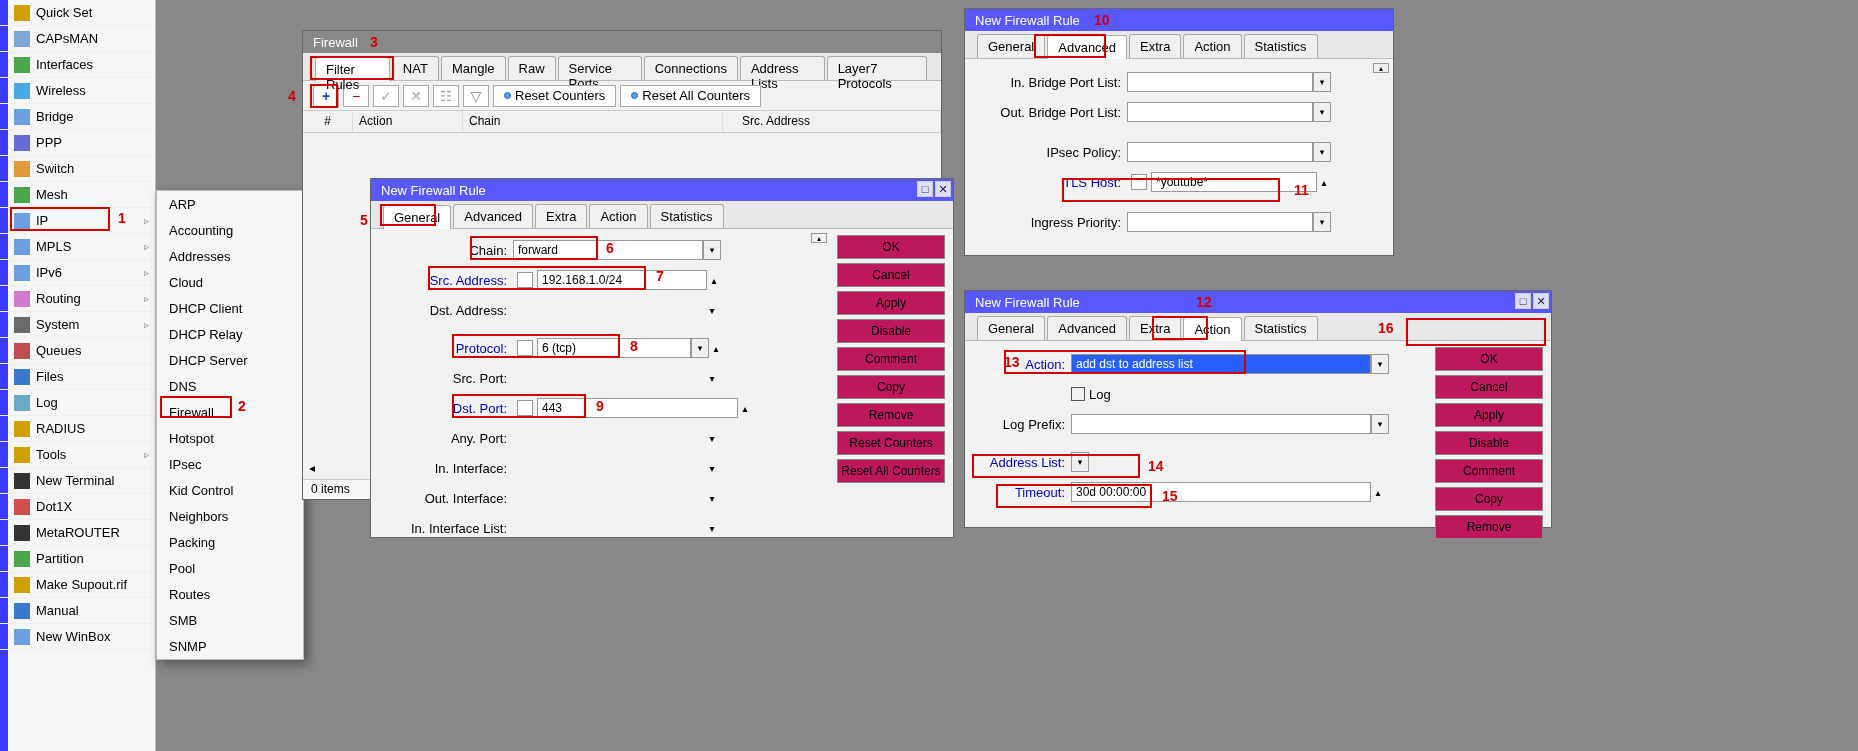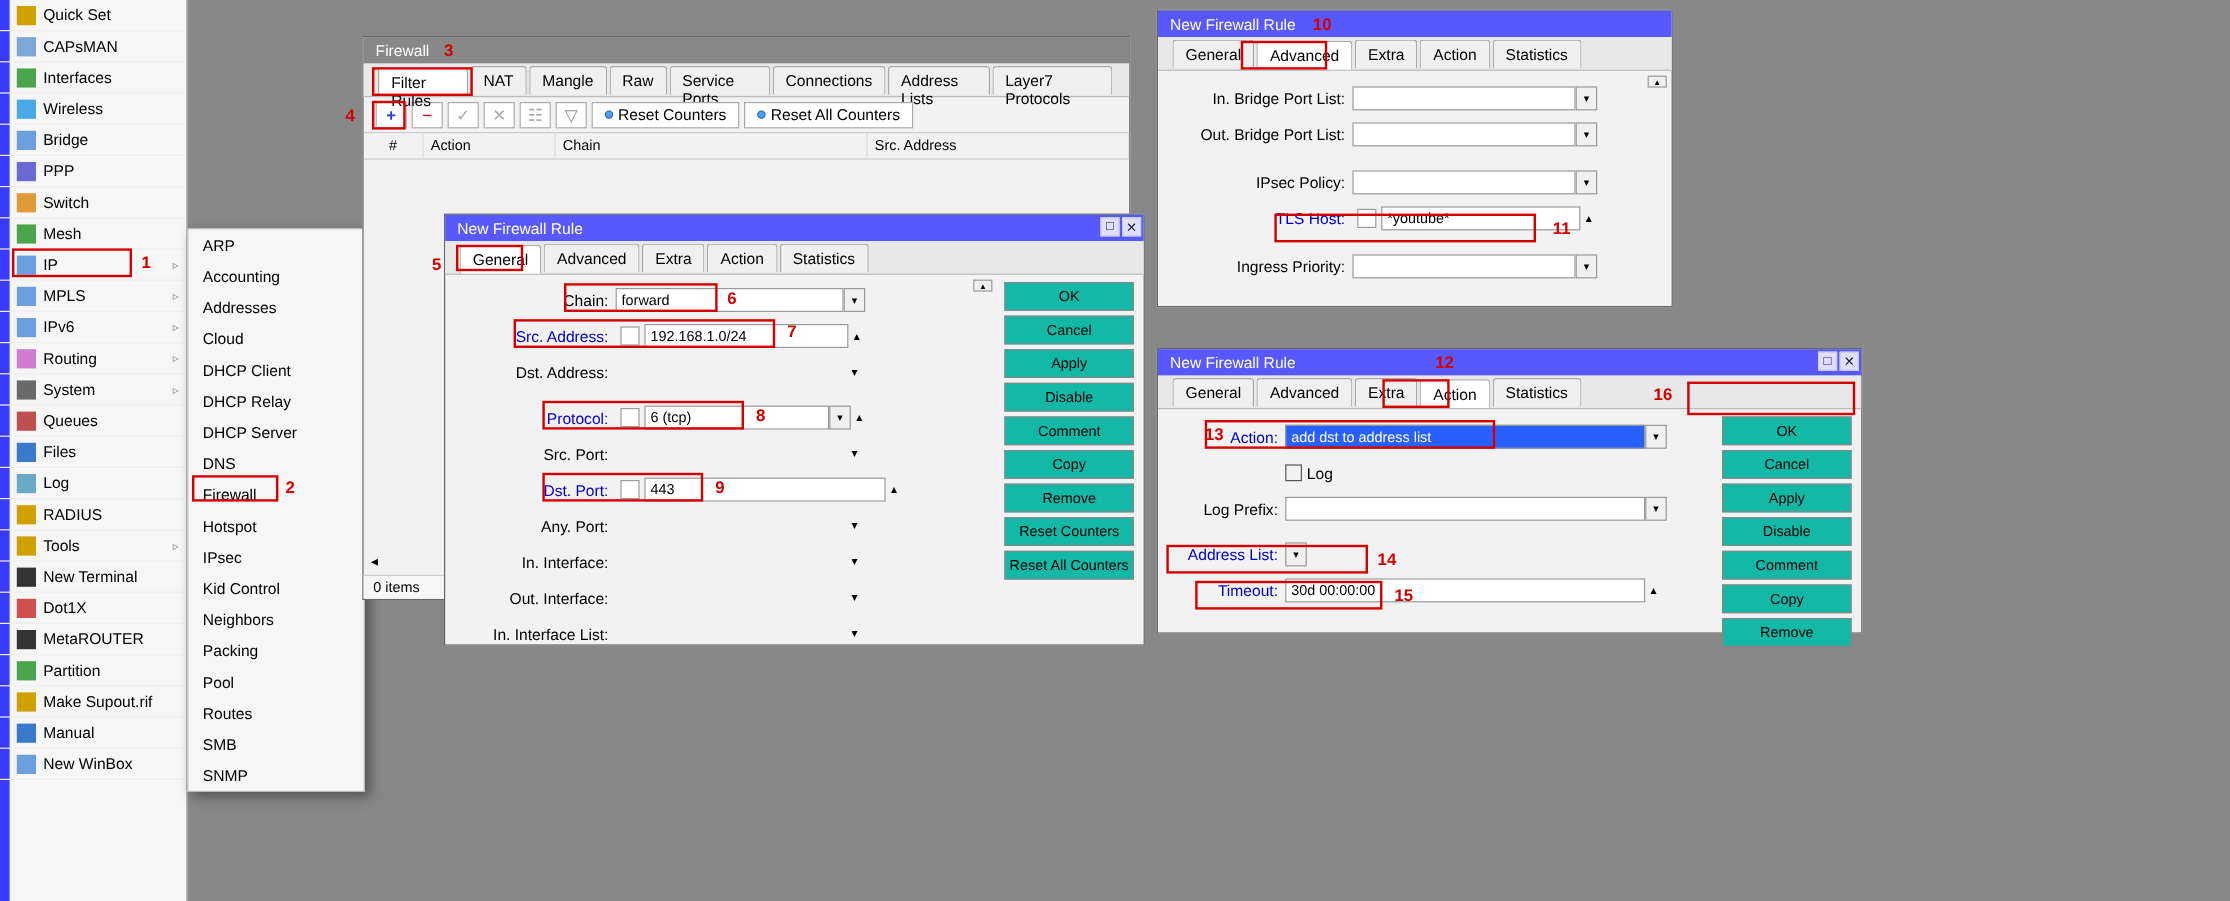--- a/index.html
+++ b/index.html
@@ -17,37 +17,37 @@
   .submenu-item { height:26px; display:flex; align-items:center; padding-left:12px; cursor:pointer; }
 
   
   .ann { position:absolute; color:#d40000; font-weight:bold; font-size:14px; }
   .redbox { position:absolute; border:2.5px solid #d40000; pointer-events:none; }
 
   
   .firewall-win { position:absolute; left:302px; top:30px; width:640px; height:470px; background:#f2f2f2; border:1px solid #666; }
   .title-bar { height:22px; background:#888; color:#fff; padding-left:10px; display:flex; align-items:center; font-size:13px;}
   .title-bar.blue { background:#5858ff; }
-  .tabbar { display:flex; background:#e8e8e8; border-bottom:1px solid #bbb; height:28px; align-items:flex-start; padding:2px 12px 0;}
+  .tabbar { display:flex; background:#e8e8e8; border-bottom:1px solid #bbb; height:28px; align-items:center; padding:2px 12px 0;}
   .tab { height:24px; padding:4px 10px 0; border:1px solid #aaa; border-bottom:none; background:#f0f0f0; margin-right:2px; cursor:pointer; border-radius:3px 3px 0 0;}
   .tab.active { background:#fff; position:relative; top:1px;}
   .toolbar { height:30px; display:flex; align-items:center; gap:4px; padding:2px 10px; border-bottom:1px solid #ccc;}
   .tbtn { width:26px; height:22px; border:1px solid #aaa; background:#fff; display:flex; align-items:center; justify-content:center; cursor:pointer; font-size:14px;}
   .tbtn.long { width:auto; padding:0 10px; gap:4px;}
   .bluedot{display:inline-block;width:7px;height:7px;border-radius:50%;background:#4aa3ff;border:1px solid #2266aa;}
   .tbl-header { display:flex; height:22px; border-bottom:1px solid #ccc;}
   .tbl-header div{ border-right:1px solid #ddd; padding:3px 6px; font-size:12px;}
   .status-bar { position:absolute; bottom:0; height:20px; border-top:1px solid #ccc; padding:2px 8px; font-size:12px; background:#f6f6f6; width:100%;}
 
   
   .modal { position:absolute; background:#f2f2f2; border:1px solid #666; }
   .modal .content { display:flex; }
   .form-area { flex:1; padding:6px 10px 6px 6px; position:relative;}
   .btn-col { width:122px; padding:6px 8px 6px 6px; display:flex; flex-direction:column; gap:4px;}
-  .btn { height:24px; border:1px solid #888; background:#14b8a6; cursor:pointer; font-size:12px;}
+  .btn { height:24px; border:1px solid #888; background:#be185d; cursor:pointer; font-size:12px;}
   .row { height:30px; display:flex; align-items:center; }
   .row label { width:136px; text-align:right; padding-right:6px; font-size:13px;}
   .row label.link { color:#0000cc; }
   .row input[type=text]{ height:20px; border:1px solid #999; padding:0 4px; font-size:12px; background:#fff;}
   .row .sq { width:16px; height:16px; border:1px solid #999; margin:0 4px; background:#fff;}
   .row .dd { width:18px; height:20px; border:1px solid #999; background:#f0f0f0; display:flex; align-items:center; justify-content:center; font-size:9px;}
   .row .tri { width:14px; height:14px; display:flex; align-items:center; justify-content:center; font-size:10px;}
   .row .cbx { width:14px; height:14px; border:1px solid #555; margin-right:4px; display:inline-block;}
 
   .winbtns { position:absolute; right:2px; top:2px; display:flex; gap:2px;}
@@ -218,21 +218,21 @@
       </div>
     <div class="tbtn long">
         <span class="bluedot"></span>
         <span>Reset All Counters</span>
       </div>
   </div>
   <div class="tbl-header">
     <div style="width:50px;text-align:center;">#</div>
     <div style="width:110px;">Action</div>
     <div style="width:260px;">Chain</div>
-    <div style="flex:1;">Src. Address</div>
+    <div style="flex:1;margin-left:13px;">Src. Address</div>
   </div>
   <div style="position:absolute;left:6px;bottom:24px;font-size:12px;">◂</div>
   <div class="status-bar">0 items</div>
 </div>
 
 <div class="modal" style="left:370px; top:178px; width:584px; height:360px;">
   <div class="title-bar blue">
     <span>New Firewall Rule</span>
     <div class="winbtns">
         <span>□</span>

